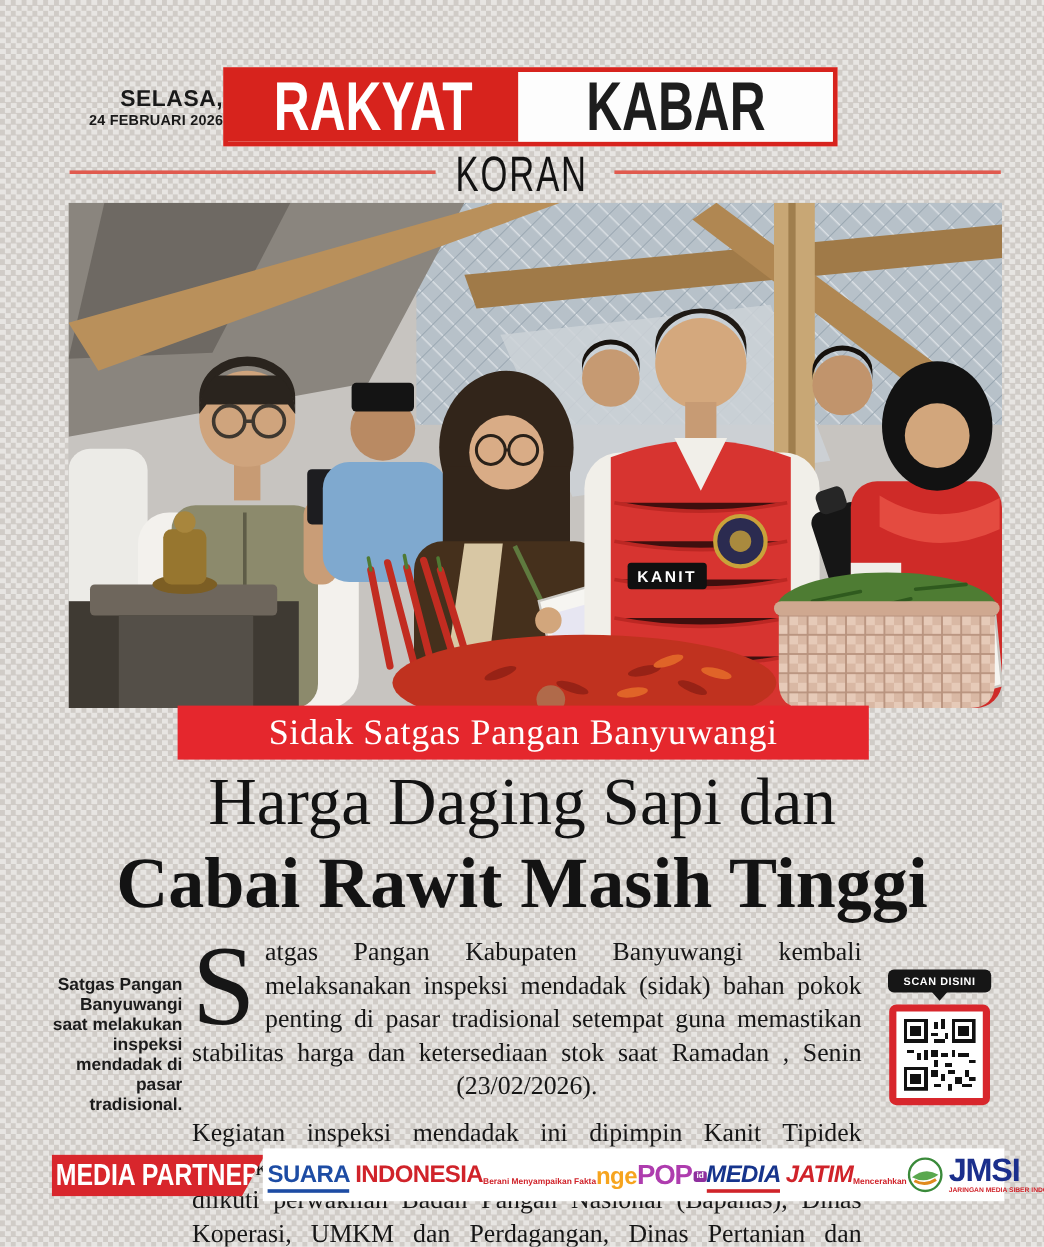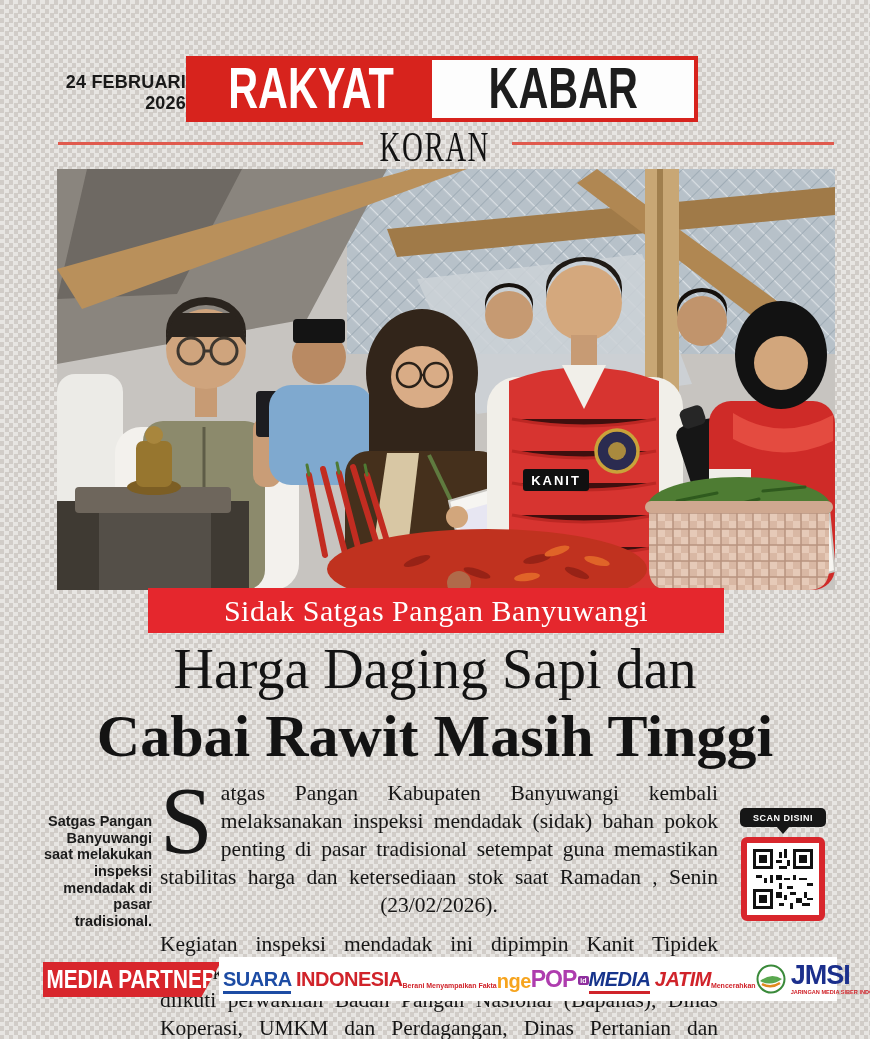--- a/index.html
+++ b/index.html
@@ -8,34 +8,34 @@
     font-family:"Liberation Sans",sans-serif;
     background-color:#d9d5d1;
     background-image:
       repeating-conic-gradient(rgba(255,255,255,.38) 0% 25%, rgba(182,176,170,.25) 25% 50%);
     background-size:9px 9px;
   }
   
   .dateblock{position:absolute;left:18px;top:72px;width:168px;text-align:right;
     font-weight:bold;color:#191919;line-height:1.15;}
   .dateblock .d1{font-size:19px;letter-spacing:.5px;}
-  .dateblock .d2{font-size:18px;letter-spacing:.2px;padding-left:21px;}
+  .dateblock .d2{font-size:12px;letter-spacing:.2px;padding-left:21px;}
   .masthead{position:absolute;left:186px;top:56px;width:512px;height:66px;
     border:4px solid #d7231d;background:#fff;display:flex;box-sizing:border-box;}
   .mh-cell{display:flex;align-items:center;justify-content:center;height:100%;}
   .mh-kabar{width:52%;background:#fdfdfd;color:#1d1d1d;}
   .mh-rakyat{width:48%;background:#d7231d;color:#ffffff;}
   .mh-word{font-weight:bold;font-size:45px;letter-spacing:0px;display:inline-block;
     transform:scale(.92,1.28);white-space:nowrap;}
   .verified{position:absolute;left:707px;top:62px;width:152px;text-align:center;color:#111;}
   .verified .v1{font-weight:bold;font-size:21px;display:inline-block;transform:scale(.82,1.05);white-space:nowrap;}
   .verified .v2{font-family:"Liberation Serif",serif;font-size:15.5px;letter-spacing:1.5px;margin-top:-1px;white-space:nowrap;}
   .verified .vbadge{margin:3px auto 0;background:#36a39b;color:#fff;border-radius:7px;
     font-size:6.6px;font-weight:bold;padding:2px 4px;width:132px;white-space:nowrap;overflow:hidden;}
-  .koranrow{position:absolute;left:0;top:127px;width:692px;height:36px;font-family:Liberation Serif, serif;}
+  .koranrow{position:absolute;left:0;top:127px;width:692px;height:36px;}
   .koranrow .rule{position:absolute;top:15px;height:3px;background:#e05a4e;}
   .rule-l{left:58px;width:305px;}
   .rule-r{left:512px;width:322px;}
   .koran-label{position:absolute;left:0;width:870px;text-align:center;top:-2px;
     font-size:37px;color:#121212;font-weight:400;}
   .koran-label span{display:inline-block;transform:scale(.78,1.12);letter-spacing:2px;}
   
   .photo{position:absolute;left:57px;top:169px;width:778px;height:421px;background:#c9c6c2;overflow:hidden;}
   .photo svg{display:block;}
   
@@ -85,20 +85,21 @@
   .jmsi-text{display:flex;flex-direction:column;align-items:flex-start;}
   .jmsi-name{color:#1b2f8c;font-weight:bold;font-size:27px;letter-spacing:-1px;}
   .jmsi-tag{color:#d0232a;font-size:5.6px;font-weight:bold;margin-top:1px;white-space:nowrap;}
 </style>
 </head>
 <body>
 
 <div class="page">
 
   <div class="dateblock">
+    <div class="d1">SELASA,</div>
     <div class="d2">24 FEBRUARI 2026</div>
   </div>
 
   <div class="masthead">
     <div class="mh-cell mh-rakyat">
       <span class="mh-word">RAKYAT</span>
     </div>
     <div class="mh-cell mh-kabar">
       <span class="mh-word">KABAR</span>
     </div>

